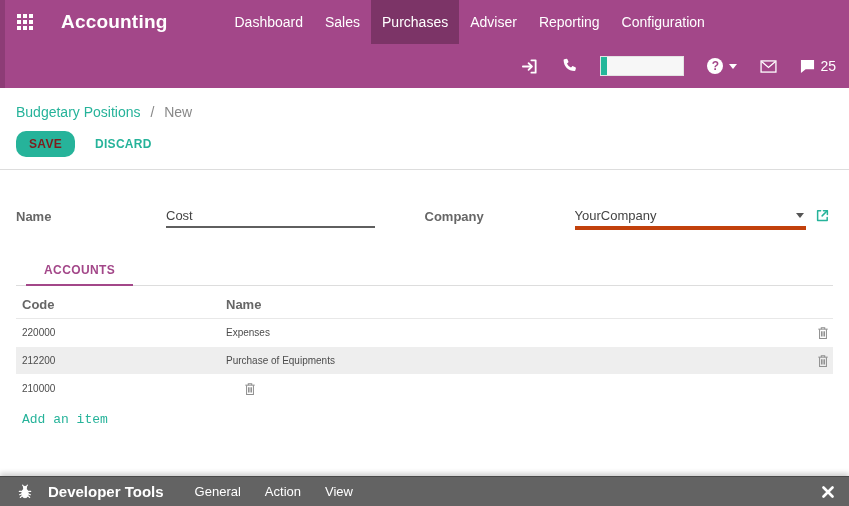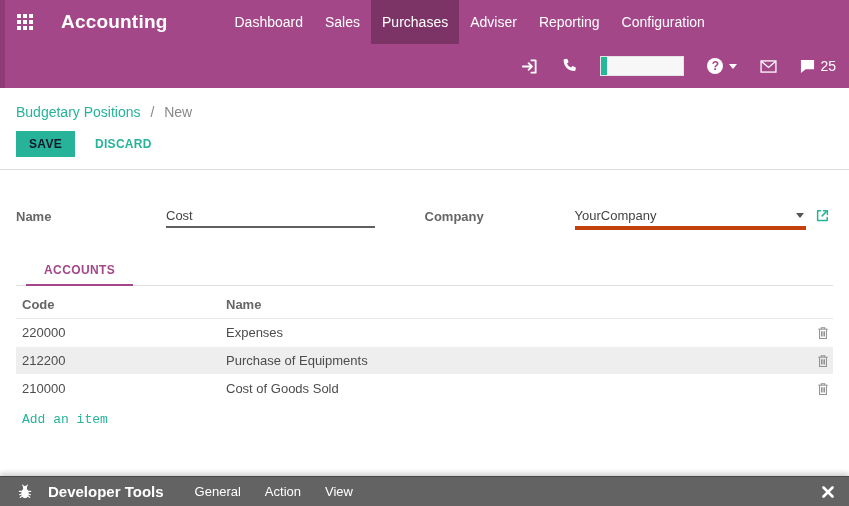--- a/index.html
+++ b/index.html
@@ -32,22 +32,22 @@
     border-top:5px solid #fff; margin-left:6px; }
   .chat-count { color:#fff; font-size:14px; margin-left:5px; }
 
   
   .control-panel { padding:16px 16px 12px 16px; background:#fff; border-bottom:1px solid #dddddd; }
   .breadcrumb { font-size:14px; }
   .breadcrumb .bc-parent { color:#26b39a; cursor:pointer; }
   .breadcrumb .bc-sep { color:#888888; margin:0 6px; }
   .breadcrumb .bc-current { color:#888888; }
   .btn-row { margin-top:11px; display:flex; align-items:center; }
-  .btn-save { background:#26b39a; color:#0f172a; border:none; font-size:12px; font-weight:bold;
-    padding:6px 13px; border-radius:0; cursor:pointer; font-family:inherit; letter-spacing:0.3px; }
+  .btn-save { background:#26b39a; color:#7f1d1d; border:none; font-size:12px; font-weight:bold;
+    padding:6px 13px; border-radius:10px; cursor:pointer; font-family:inherit; letter-spacing:0.3px; }
   .btn-discard { color:#26b39a; font-size:12px; font-weight:bold; margin-left:20px; cursor:pointer; letter-spacing:0.3px; }
 
   
   .sheet { padding:36px 16px 0 16px; }
   .form-grid { display:flex; }
   .form-col { width:50%; display:flex; align-items:flex-start; }
   .o-label { width:150px; font-size:13px; font-weight:bold; color:#666666; padding-top:3px; }
   .o-input { font-size:13px; color:#444444; border:none; border-bottom:2px solid #5f5f5f;
     background:transparent; padding:2px 0 3px 0; outline:none; font-family:inherit; }
   .o-input.name-input { width:209px; }
@@ -64,21 +64,21 @@
   .tab { display:inline-block; font-size:12px; font-weight:bold; color:#a34789; letter-spacing:0.4px;
     padding:0 18px 7px 18px; border-bottom:2px solid #a34789; margin-bottom:-1px; cursor:pointer; }
 
   
   .o-list { width:100%; margin-top:4px; }
   .list-header { display:flex; font-size:13px; font-weight:bold; color:#666666;
     padding:7px 0 6px 0; border-bottom:1px solid #e8e8e8; }
   .col-code { width:210px; padding-left:6px; }
   .col-name { flex:1; }
   .col-trash { width:34px; }
-  .list-row { display:flex; align-items:center; height:28px; font-size:13px; color:#4c4c4c;
+  .list-row { display:flex; align-items:center; height:28px; font-size:10px; color:#4c4c4c;
     border-bottom:1px solid #ffffff; cursor:pointer; }
   .list-row:nth-child(odd) { background:#eeeeee; }
   .list-row:nth-child(even) { background:#ffffff; }
   .trash-btn { width:34px; display:flex; justify-content:flex-end; padding-right:4px; cursor:pointer; }
   .add-item { font-size:13px; color:#26b39a; padding:9px 0 0 6px; cursor:pointer; display:inline-block;font-family:Liberation Mono, monospace; }
 
   
   .devbar { position:absolute; left:0; right:0; bottom:0; height:30px; background:#636363;
     border-top:1px solid #484848; box-shadow:0 -3px 5px rgba(0,0,0,0.18);
     display:flex; align-items:center; }
@@ -214,21 +214,20 @@
           <svg width="12" height="14" viewBox="0 0 14 16" fill="none" stroke="#8f8f8f" stroke-width="1.2">
             <path d="M1.5 3.5h11"></path>
               <path d="M5 3.5V1.8h4v1.7"></path>
               <path d="M3 3.5v11h8v-11"></path>
               <path d="M5.3 6v6M7 6v6M8.7 6v6"></path>
           </svg>
         </div>
       </div>
       <div class="list-row">
         <div class="col-code">210000</div>
-        <div class="col-name">Cost of Goods Sold</div>
         <div class="trash-btn">
           <svg width="12" height="14" viewBox="0 0 14 16" fill="none" stroke="#8f8f8f" stroke-width="1.2">
             <path d="M1.5 3.5h11"></path>
               <path d="M5 3.5V1.8h4v1.7"></path>
               <path d="M3 3.5v11h8v-11"></path>
               <path d="M5.3 6v6M7 6v6M8.7 6v6"></path>
           </svg>
         </div>
       </div>
 

